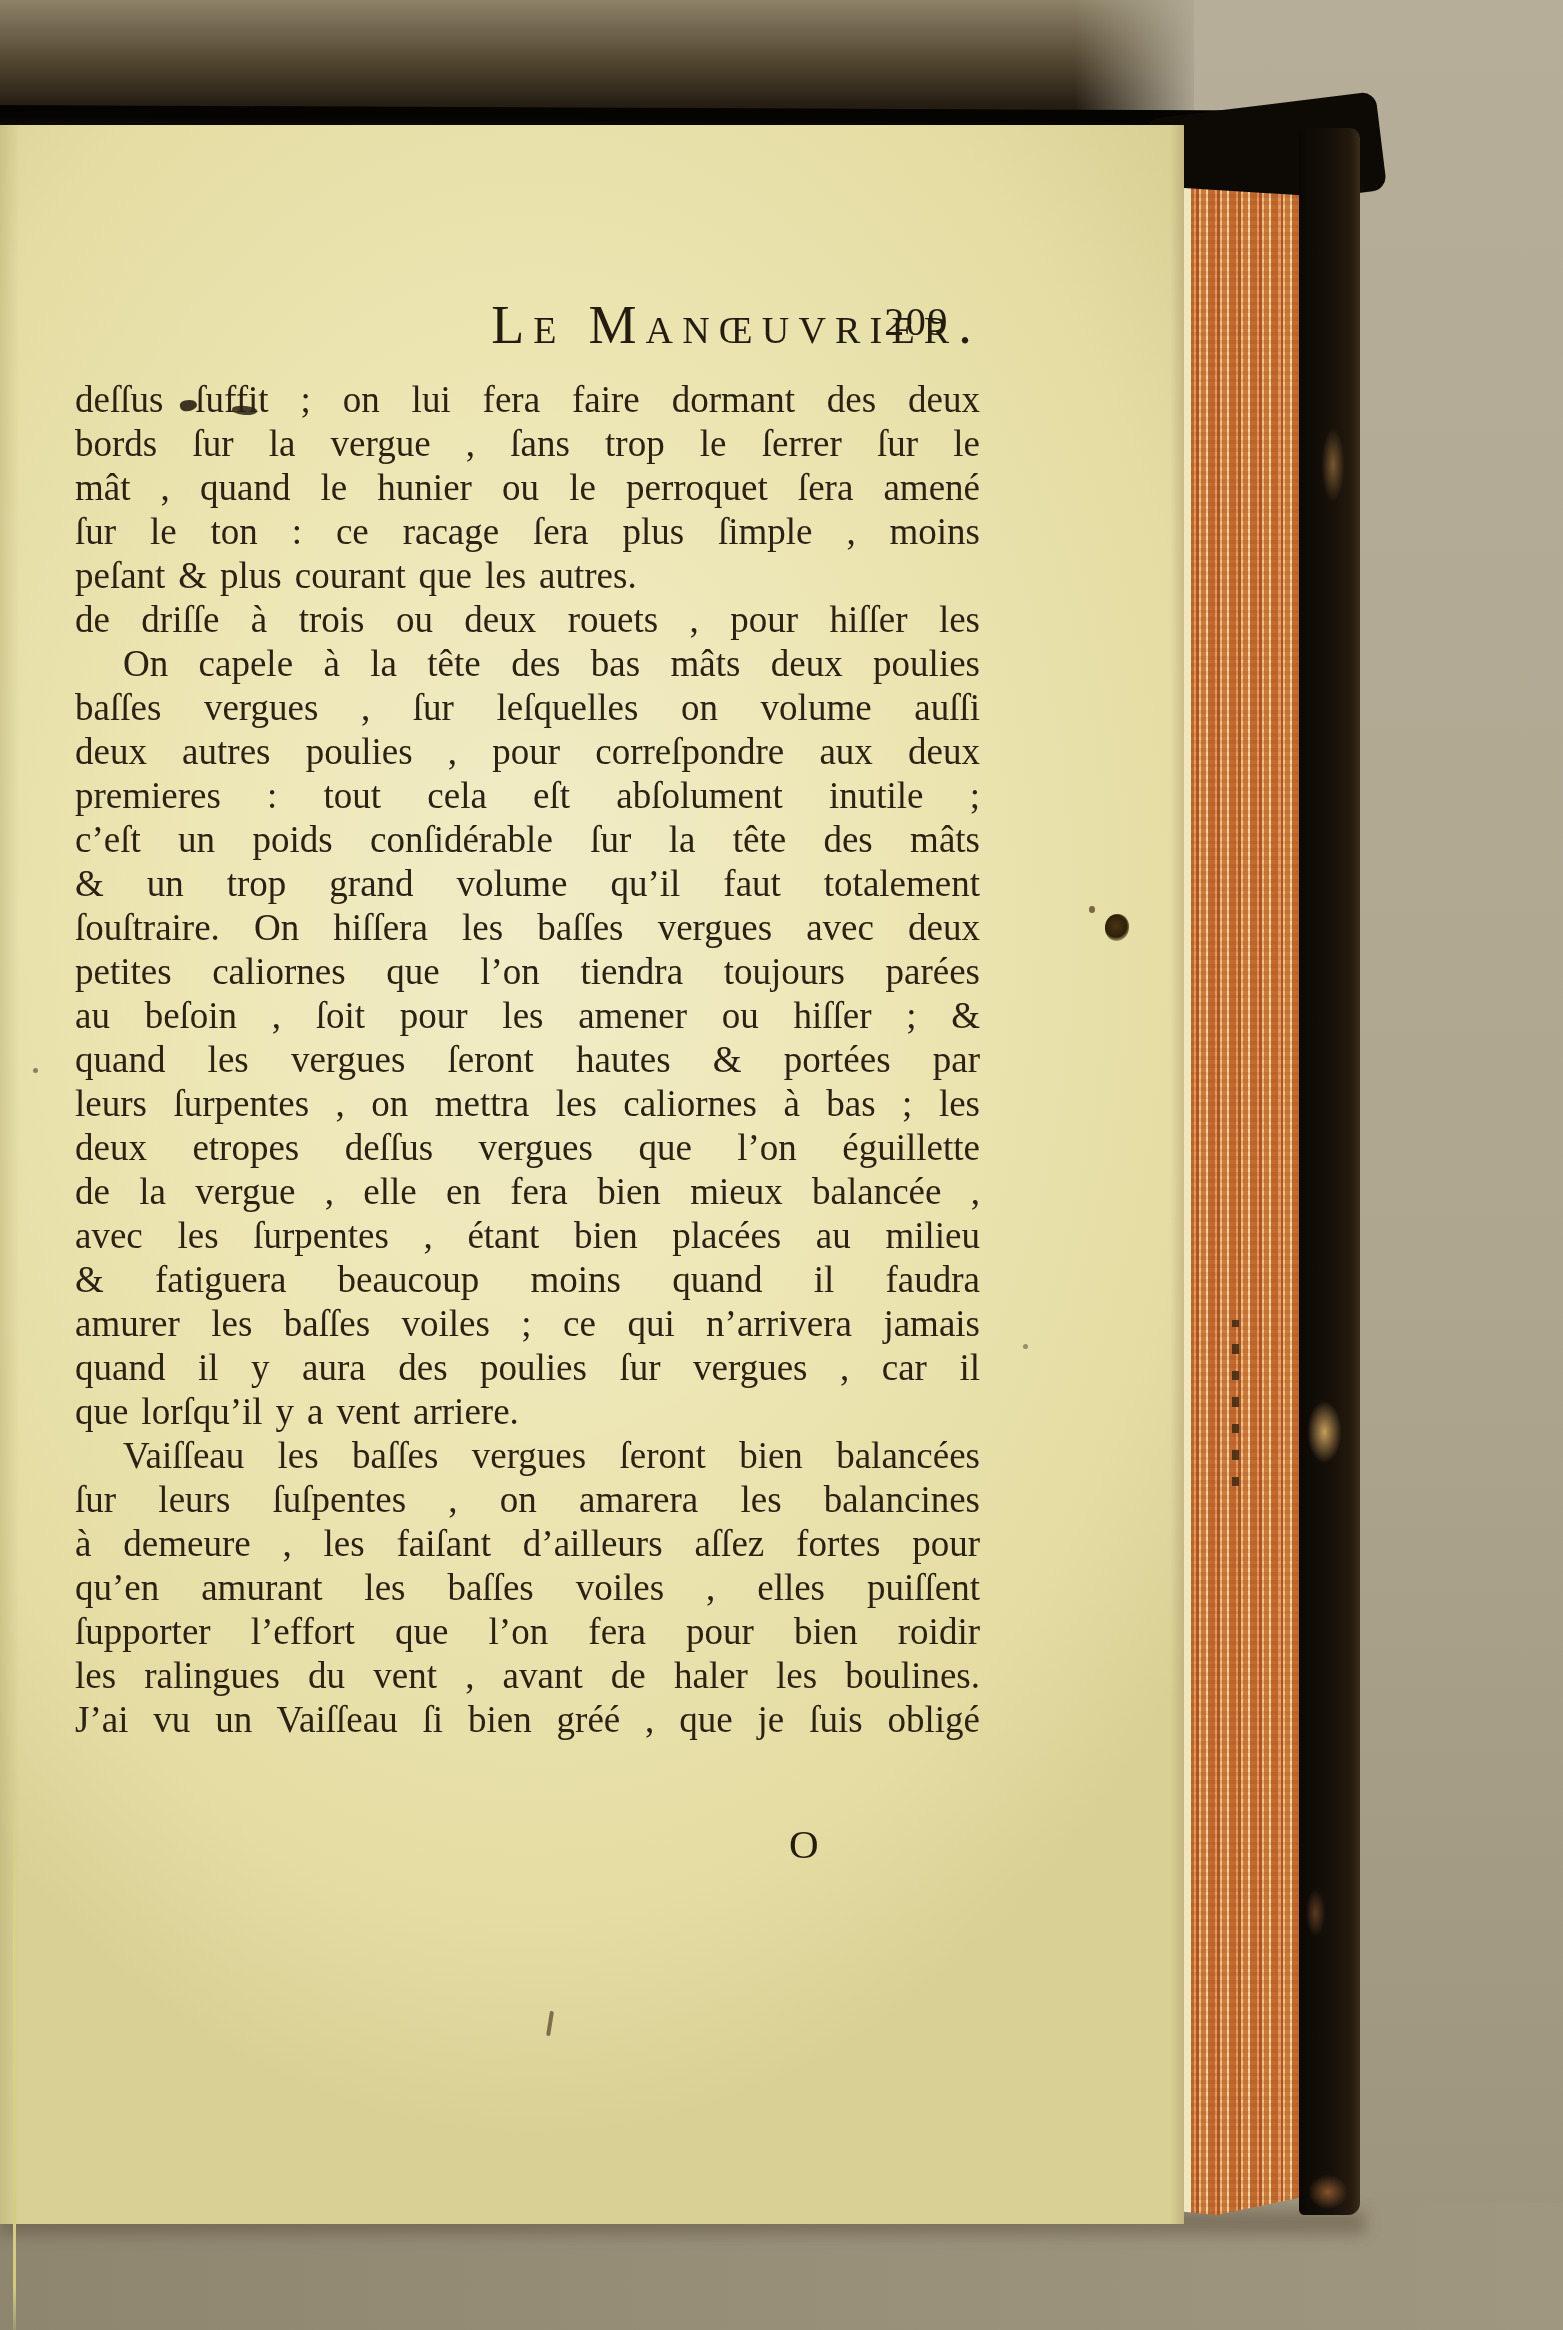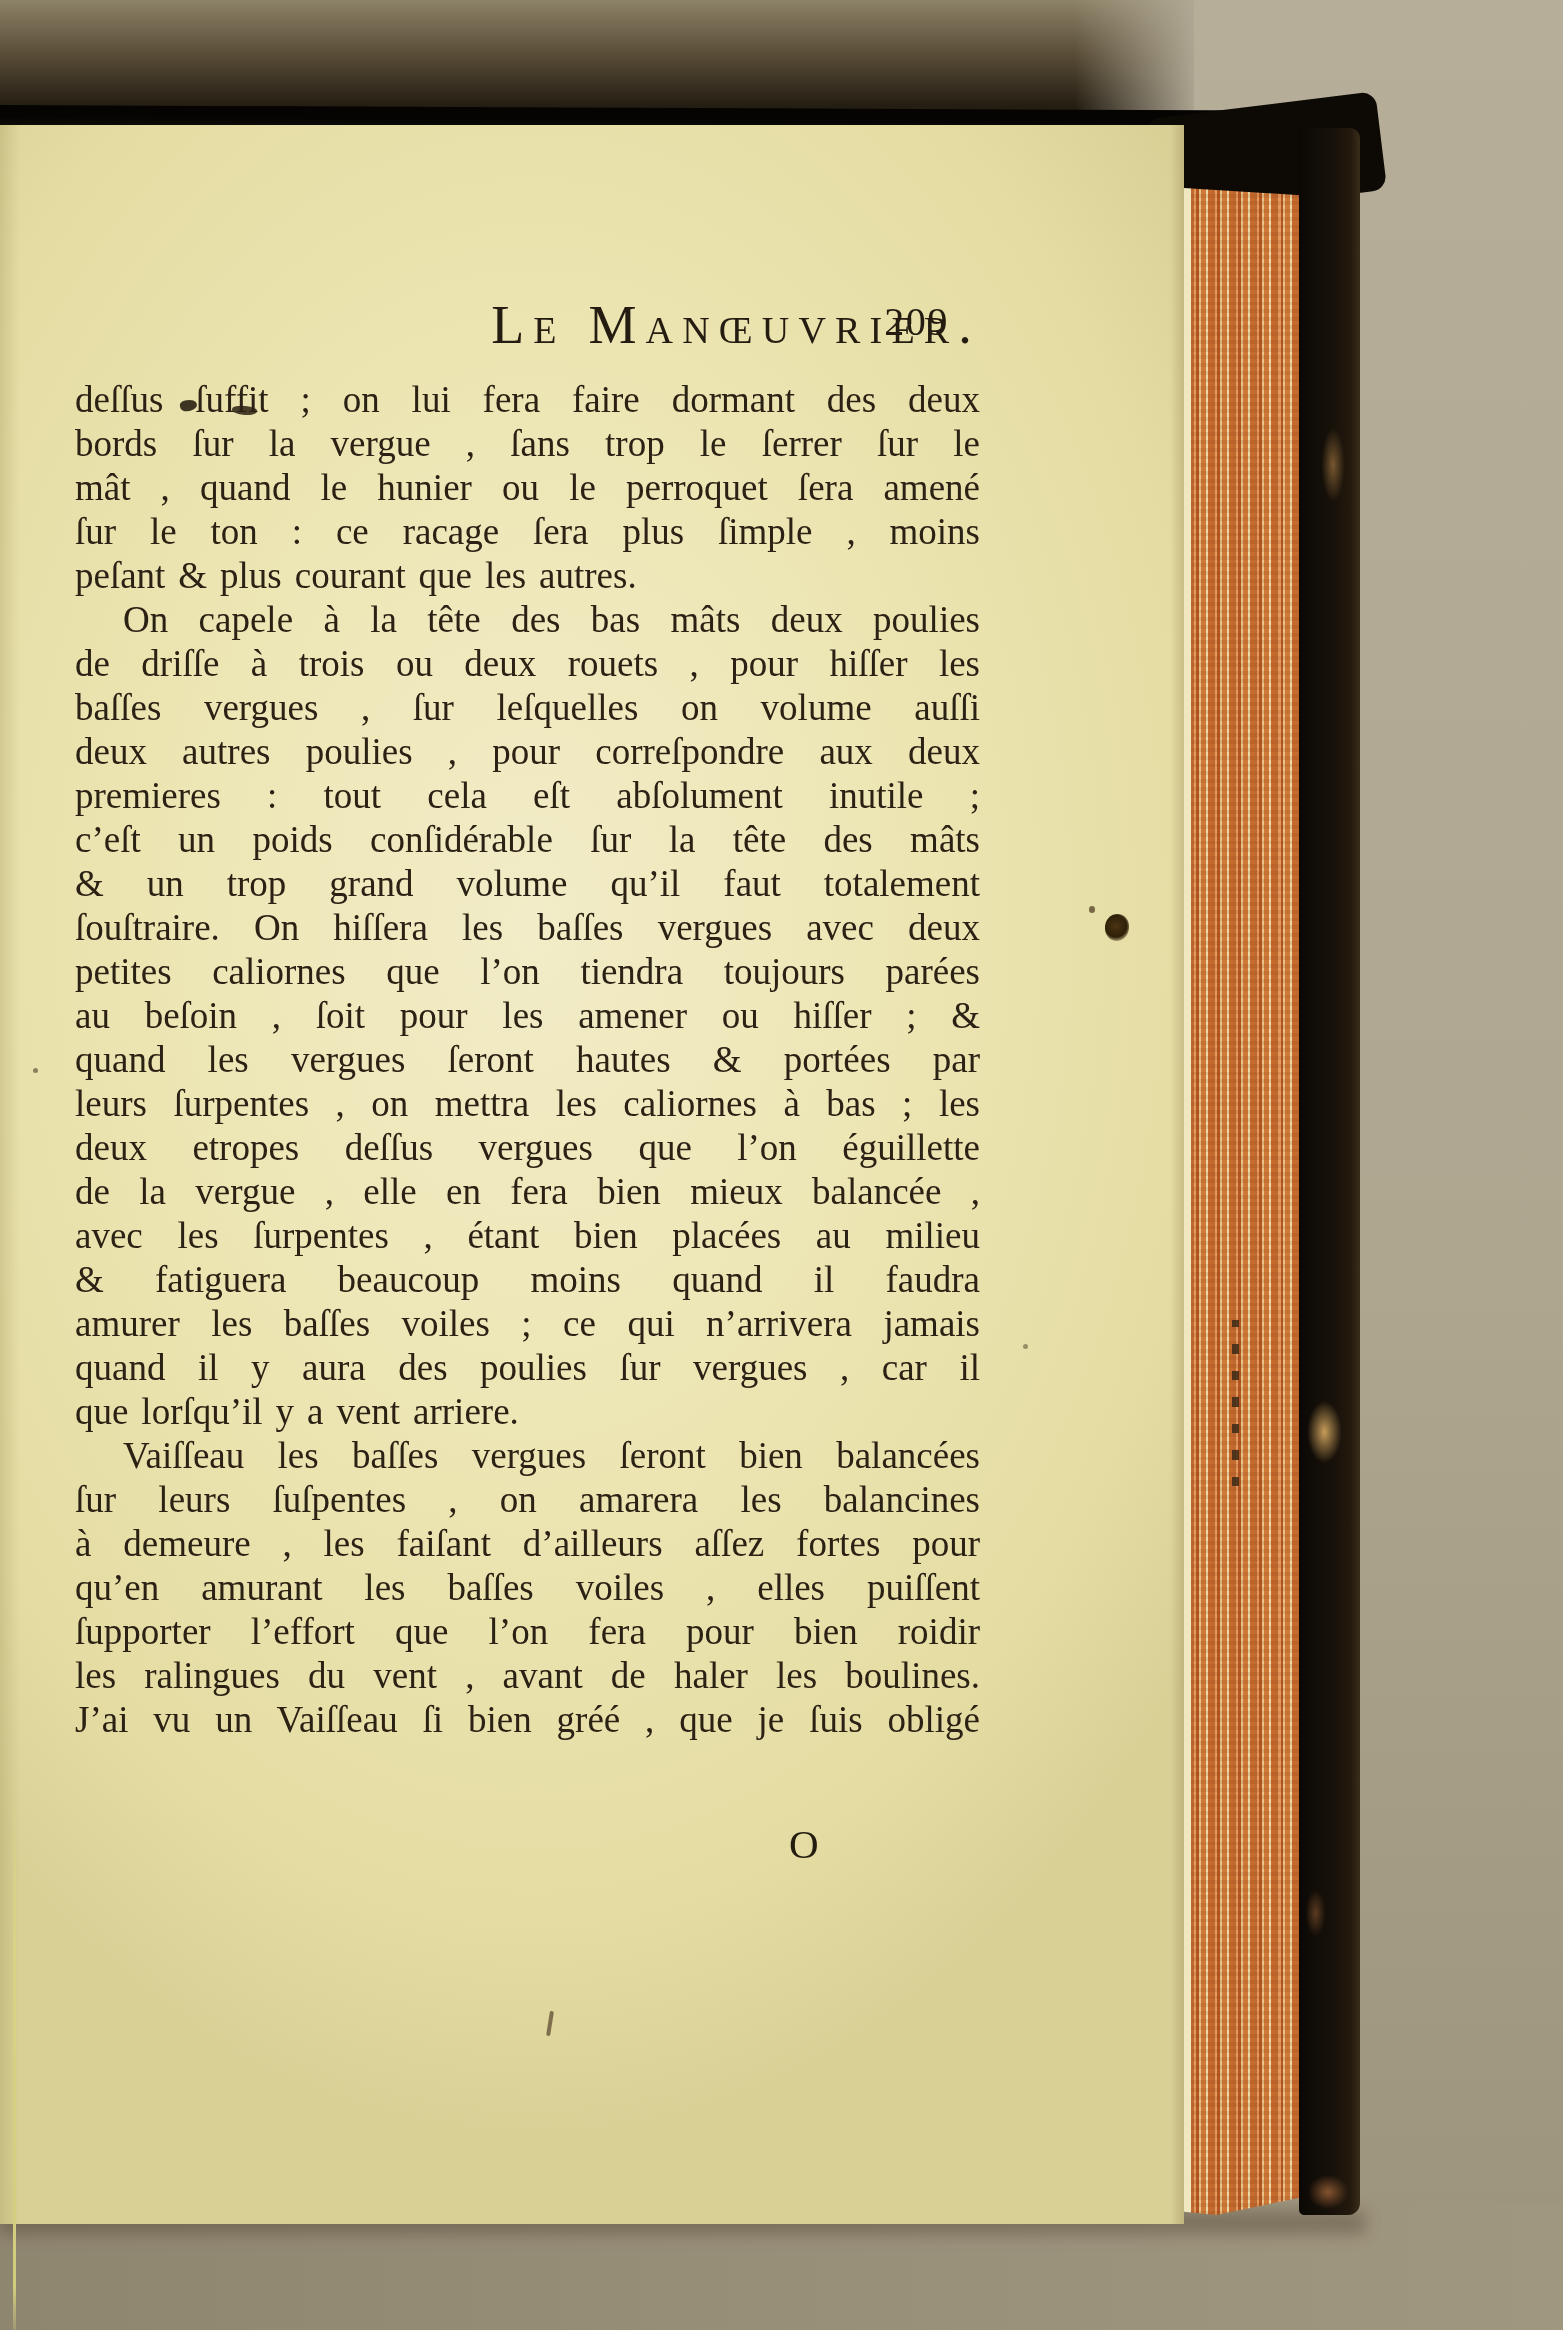--- a/index.html
+++ b/index.html
@@ -108,22 +108,22 @@
     <span class="running-title">Le Manœuvrier.</span>
     <span class="page-number">209</span>
   </header>
 
   <main class="text-block">
       <div class="line">deſſus ſuffit ; on lui fera faire dormant des deux</div>
       <div class="line">bords ſur la vergue , ſans trop le ſerrer ſur le</div>
       <div class="line">mât , quand le hunier ou le perroquet ſera amené</div>
       <div class="line">ſur le ton : ce racage ſera plus ſimple , moins</div>
       <div class="line para-end">peſant &amp; plus courant que les autres.</div>
+      <div class="line">de driſſe à trois ou deux rouets , pour hiſſer les</div>
       <div class="line indent">On capele à la tête des bas mâts deux poulies</div>
-      <div class="line">de driſſe à trois ou deux rouets , pour hiſſer les</div>
       <div class="line">baſſes vergues , ſur leſquelles on volume auſſi</div>
       <div class="line">deux autres poulies , pour correſpondre aux deux</div>
       <div class="line">premieres : tout cela eſt abſolument inutile ;</div>
       <div class="line">c’eſt un poids conſidérable ſur la tête des mâts</div>
       <div class="line">&amp; un trop grand volume qu’il faut totalement</div>
       <div class="line">ſouſtraire. On hiſſera les baſſes vergues avec deux</div>
       <div class="line">petites caliornes que l’on tiendra toujours parées</div>
       <div class="line">au beſoin , ſoit pour les amener ou hiſſer ; &amp;</div>
       <div class="line">quand les vergues ſeront hautes &amp; portées par</div>
       <div class="line">leurs ſurpentes , on mettra les caliornes à bas ; les</div>

